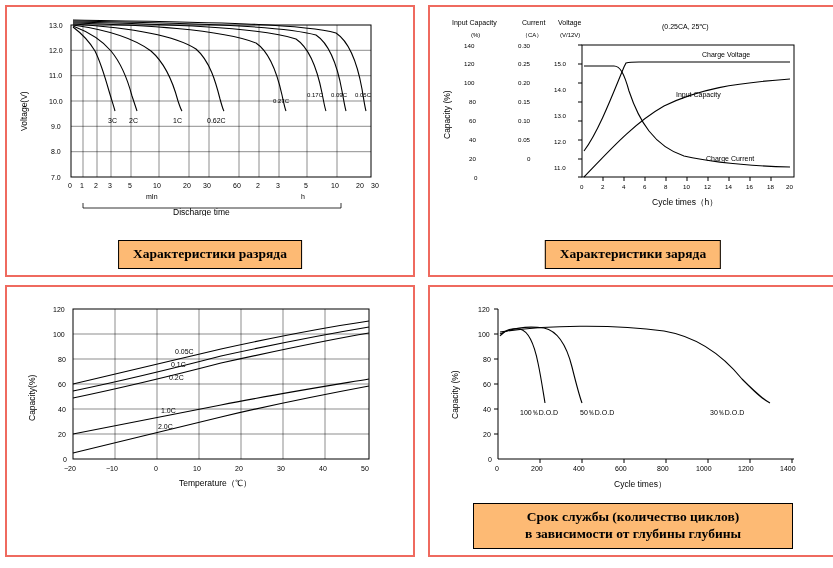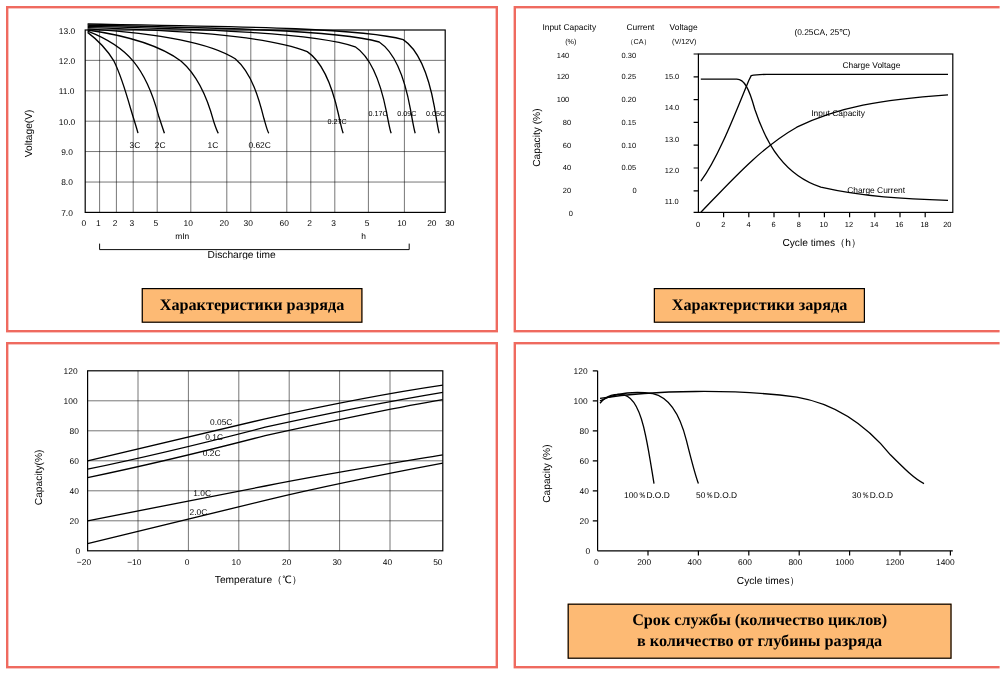--- a/index.html
+++ b/index.html
@@ -331,17 +331,17 @@
         <path class="curve" d="M66,41 C110,34 180,33 230,40 C265,46 290,66 308,88 C320,100 328,108 336,112"></path>
 
         <text class="annot" x="86" y="124">100％D.O.D</text>
         <text class="annot" x="146" y="124">50％D.O.D</text>
         <text class="annot" x="276" y="124">30％D.O.D</text>
         <text class="axis-title" x="180" y="196">Cycle times）</text>
       </svg>
     </div>
     <div class="caption-box two-line">
       <div>Срок службы (количество циклов)</div>
-      <div>в количество от глубины разряда</div>
+      <div>в зависимости от глубины глубины</div>
     </div>
   </div>
 
 </div>
 
 </body></html>

